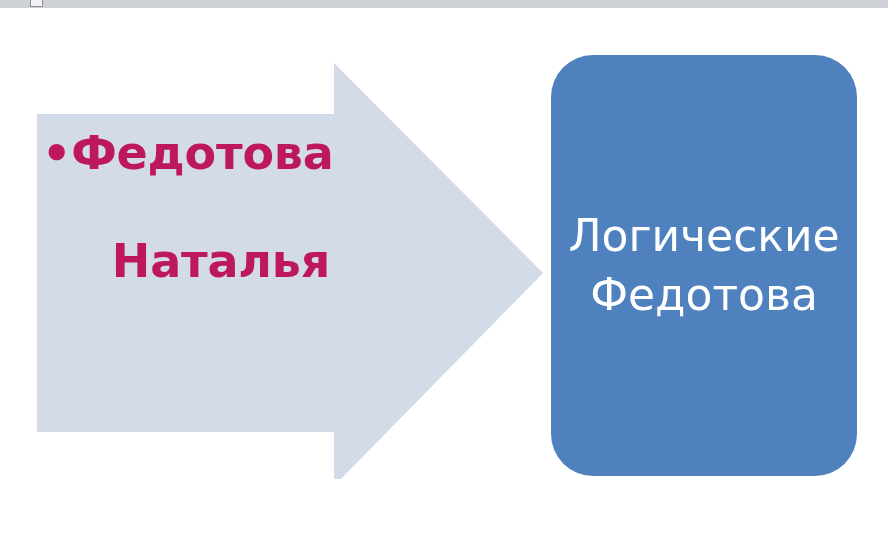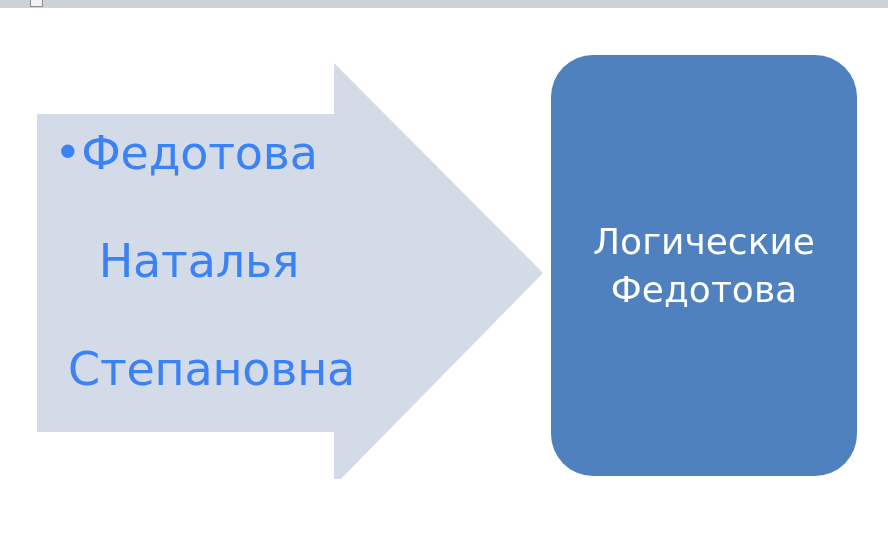--- a/index.html
+++ b/index.html
@@ -63,26 +63,27 @@
   
   #arrow-text-block {
     position: absolute;
     left: 38px;
     top: 116px;
     width: 296px;
     box-sizing: border-box;
     padding: 0 4px 0 4px;
   }
   .arrow-line {
-    color: #3b82f6;
+    color: #be185d;
     font-size: 46px;
     line-height: 1.30;
     letter-spacing: -0.2px;
     white-space: nowrap;
-    text-align: center;
+    text-align: right;
+    font-weight: bold;
   }
   .arrow-line.first {
     text-indent: 0;
   }
   .arrow-line.cont {
     padding-left: 26px;
     margin-top: 48px;
   }
   .bullet-glyph {
     font-size: 46px;
@@ -97,21 +98,21 @@
     width: 306px;
     height: 421px;
     background: #4e81bd;
     border-radius: 42px;
     display: flex;
     align-items: center;
     justify-content: center;
   }
   #blue-card-text {
     color: #ffffff;
-    font-size: 36px;
+    font-size: 44px;
     line-height: 1.33;
     text-align: center;
     padding: 0 12px;
   }
   .card-line { display: block; white-space: nowrap; }
 </style>
 </head>
 <body>
 
 <div id="top-bar">
@@ -122,21 +123,20 @@
 
   <div id="arrow-shape">
     <svg viewBox="0 0 506 424" preserveAspectRatio="none">
       <polygon points="0,59 297,59 297,8 506,218 297,431 297,377 0,377" fill="#d3dae8"></polygon>
     </svg>
   </div>
 
   <div id="arrow-text-block">
     <div class="arrow-line first"><span class="bullet-glyph">•</span><span>Федотова</span></div>
     <div class="arrow-line cont">Наталья</div>
-    <div class="arrow-line cont">Степановна</div>
   </div>
 
   <div id="blue-card">
     <div id="blue-card-text">
       <span class="card-line">Логические</span>
       <span class="card-line">Федотова</span>
     </div>
   </div>
 
 </div>

